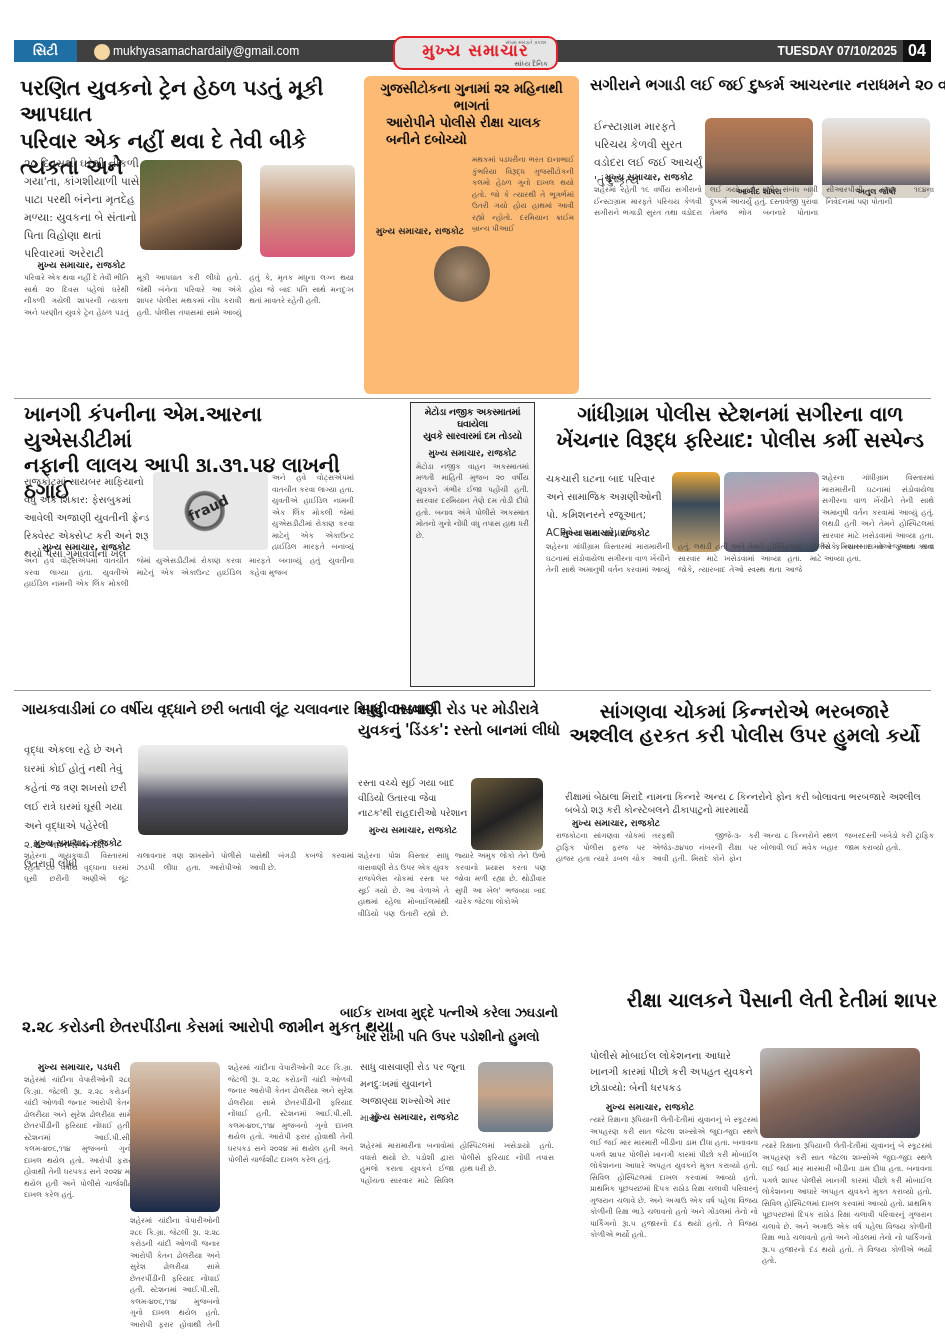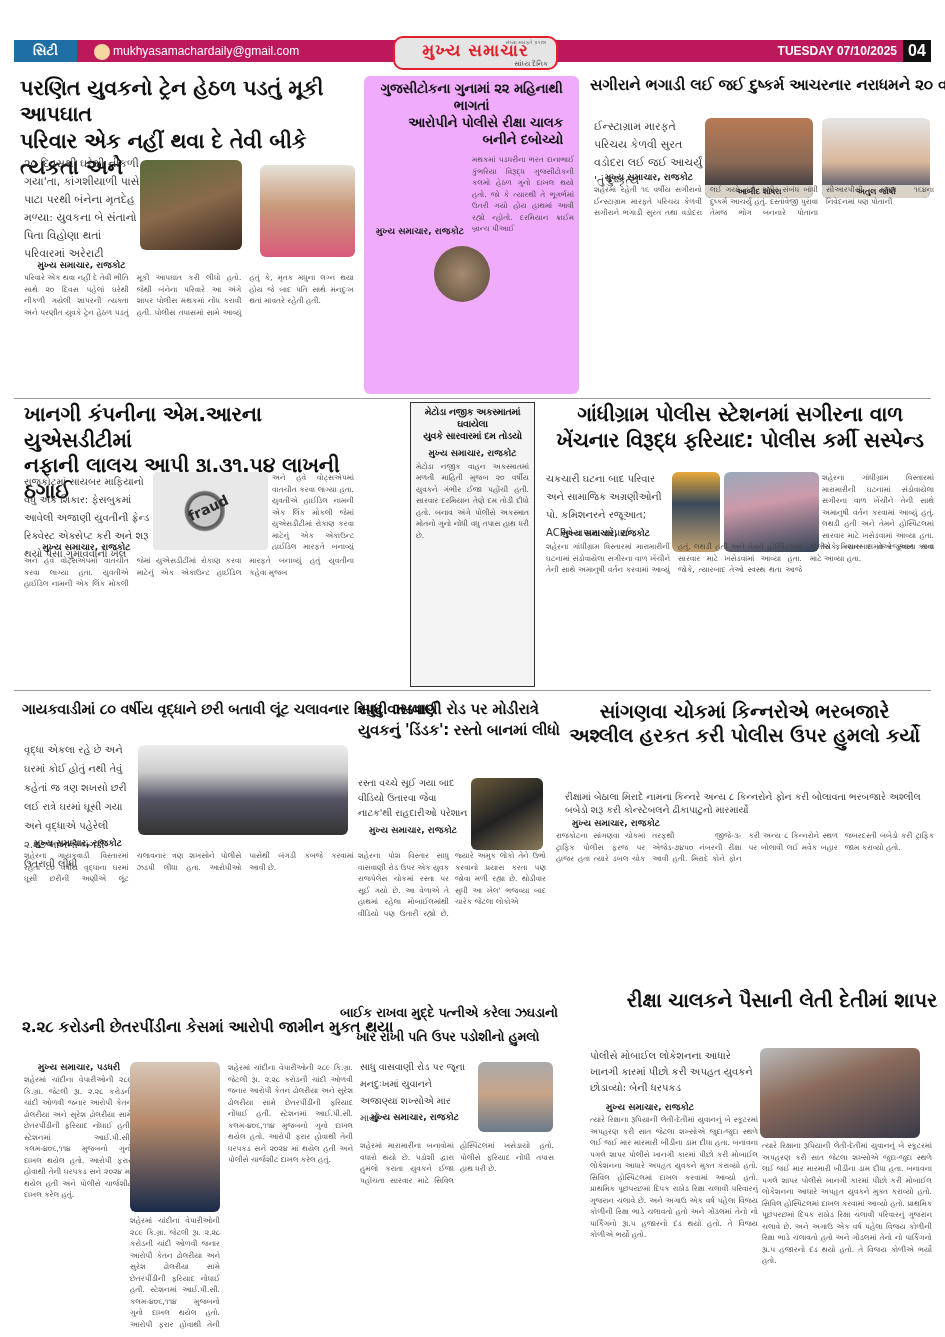--- a/index.html
+++ b/index.html
@@ -1,34 +1,34 @@
 <!DOCTYPE html>
 <html><head>
 <meta charset="utf-8">
 <style>
 *{box-sizing:border-box;margin:0;padding:0}
 body{width:945px;height:1337px;background:#fff;font-family:"DejaVu Sans",sans-serif;color:#111;position:relative;overflow:hidden}
 .abs{position:absolute}
-.hdr{left:14px;top:40px;width:917px;height:22px;background:#be185d}
+.hdr{left:14px;top:40px;width:917px;height:22px;background:#404040}
 .hdr .sec{position:absolute;left:0;top:0;width:63px;height:22px;background:#1f6fa4;color:#fff;font-weight:bold;font-size:13px;text-align:center;line-height:22px}
 .hdr .mail{position:absolute;left:80px;top:0;height:22px;line-height:22px;color:#fff;font-size:12px;font-family:"Liberation Sans",sans-serif}
 .hdr .mail .hand{display:inline-block;width:16px;height:16px;border-radius:50%;background:#f4d7a1;vertical-align:middle;margin-right:3px}
 .hdr .date{position:absolute;right:34px;top:0;line-height:22px;color:#fff;font-weight:bold;font-size:12px;font-family:"Liberation Sans",sans-serif}
 .hdr .pg{position:absolute;right:0;top:0;width:28px;height:22px;background:#111;color:#fff;font-weight:bold;font-size:16px;text-align:center;line-height:22px;font-family:"Liberation Sans",sans-serif}
 .logo{left:393px;top:36px;width:165px;height:34px;background:#e5e5e5;border:2px solid #e3202a;border-radius:10px;text-align:center}
 .logo .name{color:#e3202a;font-size:17px;font-weight:bold;line-height:24px;letter-spacing:1px}
 .logo .tag{position:absolute;right:8px;bottom:0;font-size:7px;color:#333}
 .logo .top{position:absolute;right:10px;top:1px;font-size:5px;color:#555}
 h1{font-weight:bold;color:#111;line-height:1.25;font-family:"DejaVu Sans",sans-serif;letter-spacing:-.3px}
 .sub{font-size:11px;line-height:18px;color:#333}
 .by{font-size:9px;font-weight:bold;text-align:center;color:#222}
 .body{font-size:7.5px;line-height:11.5px;color:#444;text-align:justify;overflow:hidden}
 .photo{border-radius:6px;overflow:hidden}
 .box{border:1.5px solid #333;background:#f4f4f4}
-.grey{background:#f0abfc;border-radius:6px}
+.grey{background:#fdba74;border-radius:6px}
 .cap{position:absolute;bottom:0;left:0;right:0;background:#d9d2c8;color:#222;font-size:8px;text-align:center;font-weight:bold;height:13px;line-height:13px}
 .rule{background:#999}
 </style>
 </head>
 <body>
 
 <div class="abs hdr">
   <div class="sec">સિટી</div>
   <div class="mail"><span class="hand"></span><span>mukhyasamachardaily@gmail.com</span></div>
   <div class="date">TUESDAY 07/10/2025</div>
@@ -45,21 +45,21 @@
   <h1 style="font-size:21px">પરિવાર એક નહીં થવા દે તેવી બીકે ત્યકતા અને</h1>
 </div>
 <div class="abs sub" style="left:24px;top:155px;width:120px">૨૦ દિવસથી ઘરેથી નીકળી ગયા'તા, કાંગશીયાળી પાસે પાટા પરથી બંનેના મૃતદેહ મળ્યા: યુવકના બે સંતાનો પિતા વિહોણા થતાં પરિવારમાં અરેરાટી</div>
 <div class="abs photo" style="left:140px;top:160px;width:102px;height:90px;background:linear-gradient(160deg,#5a6b3a,#8a6a4a 50%,#3c2a22)"></div>
 <div class="abs photo" style="left:260px;top:165px;width:95px;height:92px;background:linear-gradient(180deg,#e6e1d8,#c99a7a 45%,#d95a7a)"></div>
 <div class="abs by" style="left:24px;top:260px;width:115px">મુખ્ય સમાચાર, રાજકોટ</div>
 <div class="abs body" style="left:24px;top:272px;width:330px;height:100px;column-count:3;column-gap:8px">પરિવારે એક થવા નહીં દે તેવી ભીતિ સાથે ૨૦ દિવસ પહેલાં ઘરેથી નીકળી ગયેલી શાપરની ત્યક્તા અને પરણીત યુવકે ટ્રેન હેઠળ પડતું મૂકી આપઘાત કરી લીધો હતો. જેથી બંનેના પરિવારે આ અંગે શાપર પોલીસ મથકમાં નોંધ કરાવી હતી. પોલીસ તપાસમાં સામે આવ્યું હતું કે, મૃતક મધુના લગ્ન થયા હોય જે બાદ પતિ સાથે મનદુઃખ થતાં માવતરે રહેતી હતી.</div>
 
 <div class="abs grey" style="left:364px;top:76px;width:215px;height:318px">
   <h1 style="font-size:13.5px;padding:4px 6px 0;text-align:center">ગુજસીટોકના ગુનામાં ૨૨ મહિનાથી ભાગતાં</h1>
-  <h1 style="font-size:13.5px;padding:0 16px;text-align:right">આરોપીને પોલીસે રીક્ષા ચાલક બનીને દબોચ્યો</h1>
+  <h1 style="font-size:13.5px;padding:0 22px;text-align:left">આરોપીને પોલીસે રીક્ષા ચાલક બનીને દબોચ્યો</h1>
   <div class="body" style="position:absolute;left:108px;top:78px;width:102px;height:80px">મથકમાં પડધરીના ભરત દાનાભાઈ કુંભરિયા વિરૂદ્ધ ગુજસીટોકની કલમો હેઠળ ગુનો દાખલ થયો હતો. જો કે ત્યારથી તે ભૂગર્ભમાં ઉતરી ગયો હોય હાથમાં આવી રહ્યો ન્હોતો. દરમિયાન ક્રાઈમ બ્રાન્ચ પીઆઈ</div>
   <div class="by" style="position:absolute;left:6px;top:150px;width:100px">મુખ્ય સમાચાર, રાજકોટ</div>
   <div style="position:absolute;left:70px;top:170px;width:56px;height:56px;border-radius:50%;background:radial-gradient(circle,#a58b6f,#5a4a3a)"></div>
 </div>
 
 <div class="abs" style="left:590px;top:76px;width:345px">
   <h1 style="font-size:15.5px;white-space:nowrap">સગીરાને ભગાડી લઈ જઈ દુષ્કર્મ આચરનાર નરાધમને ૨૦ વર્ષની કેદ</h1>
 </div>
 <div class="abs sub" style="left:594px;top:118px;width:112px">ઈન્સ્ટાગ્રામ મારફતે પરિચય કેળવી સુરત વડોદરા લઈ જઈ આચર્યું 'તું દુષ્કૃત્ય</div>
 <div class="abs photo" style="left:705px;top:118px;width:108px;height:80px;background:linear-gradient(180deg,#b77a55,#8c6a55 55%,#1d2a3a)">

